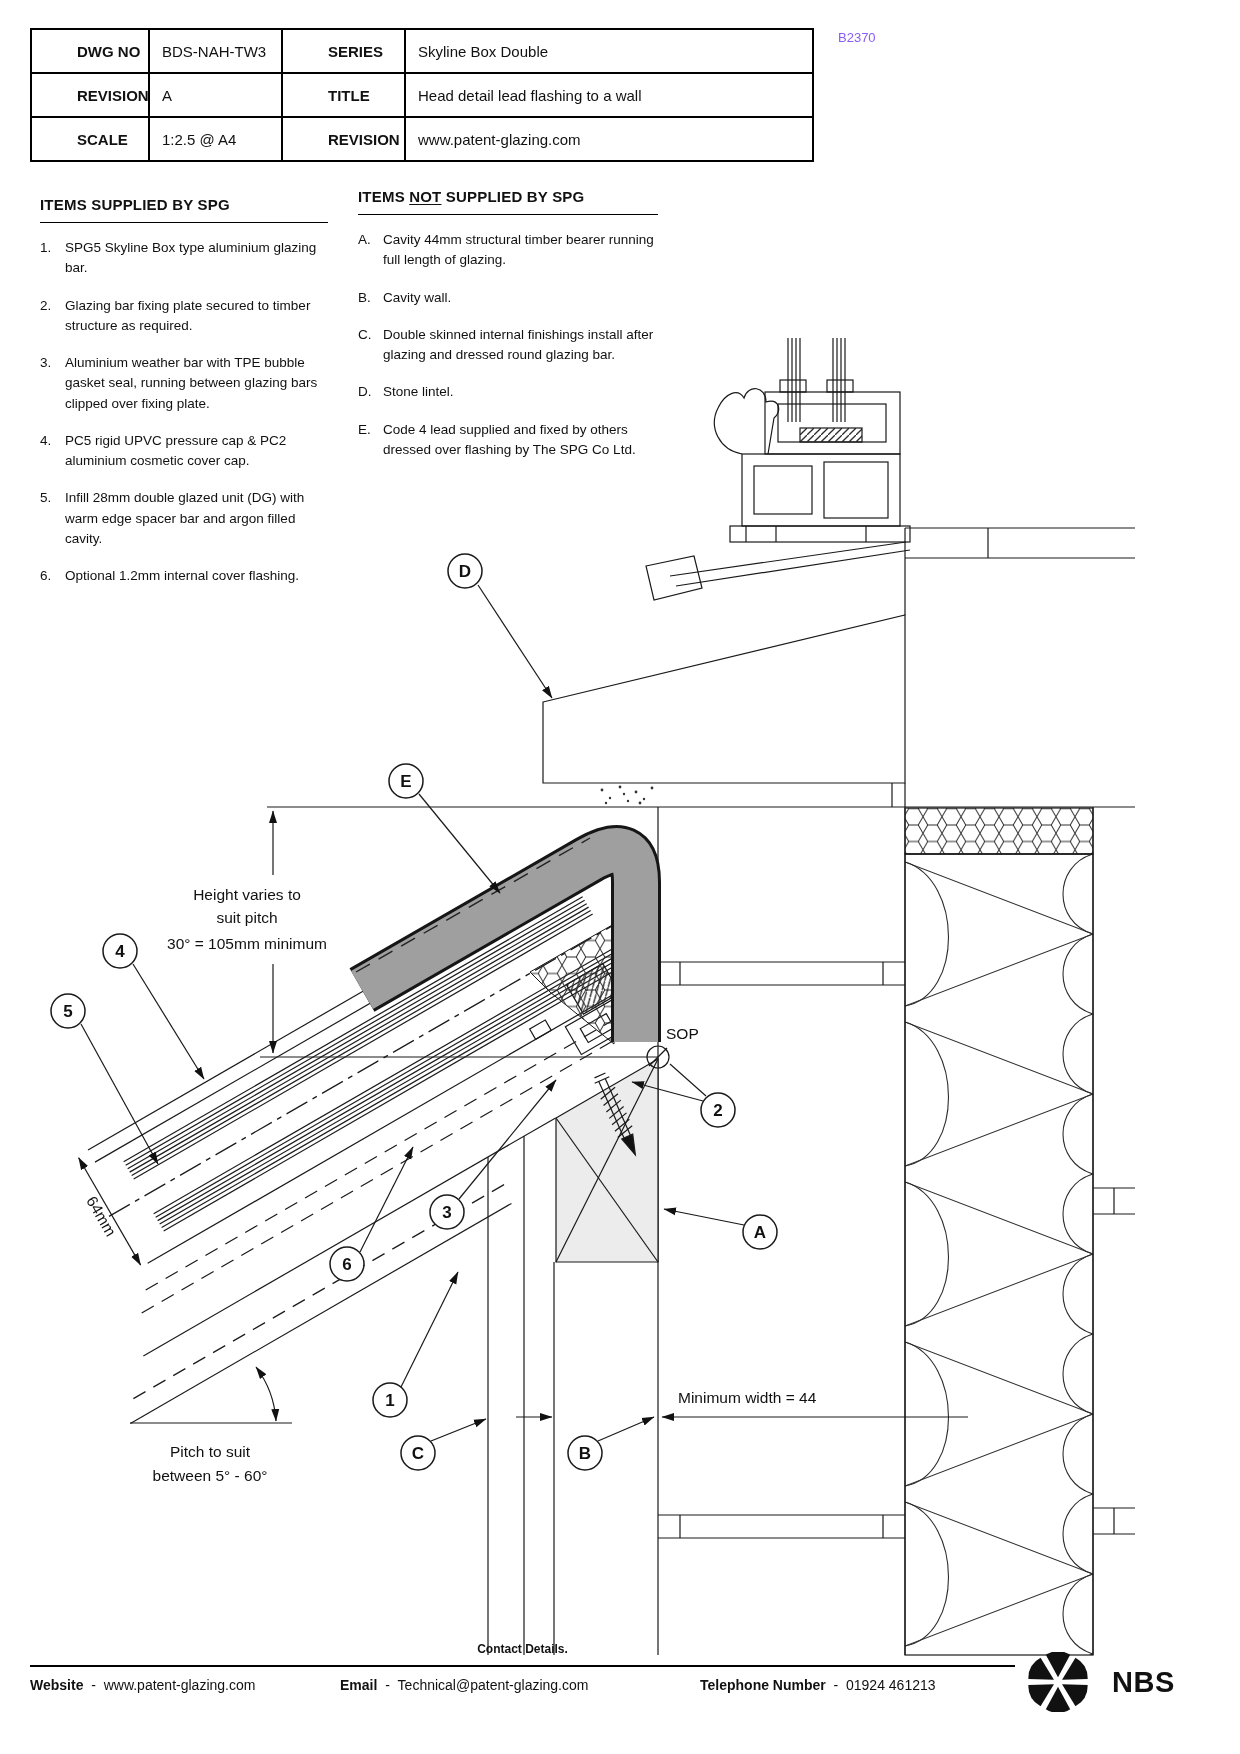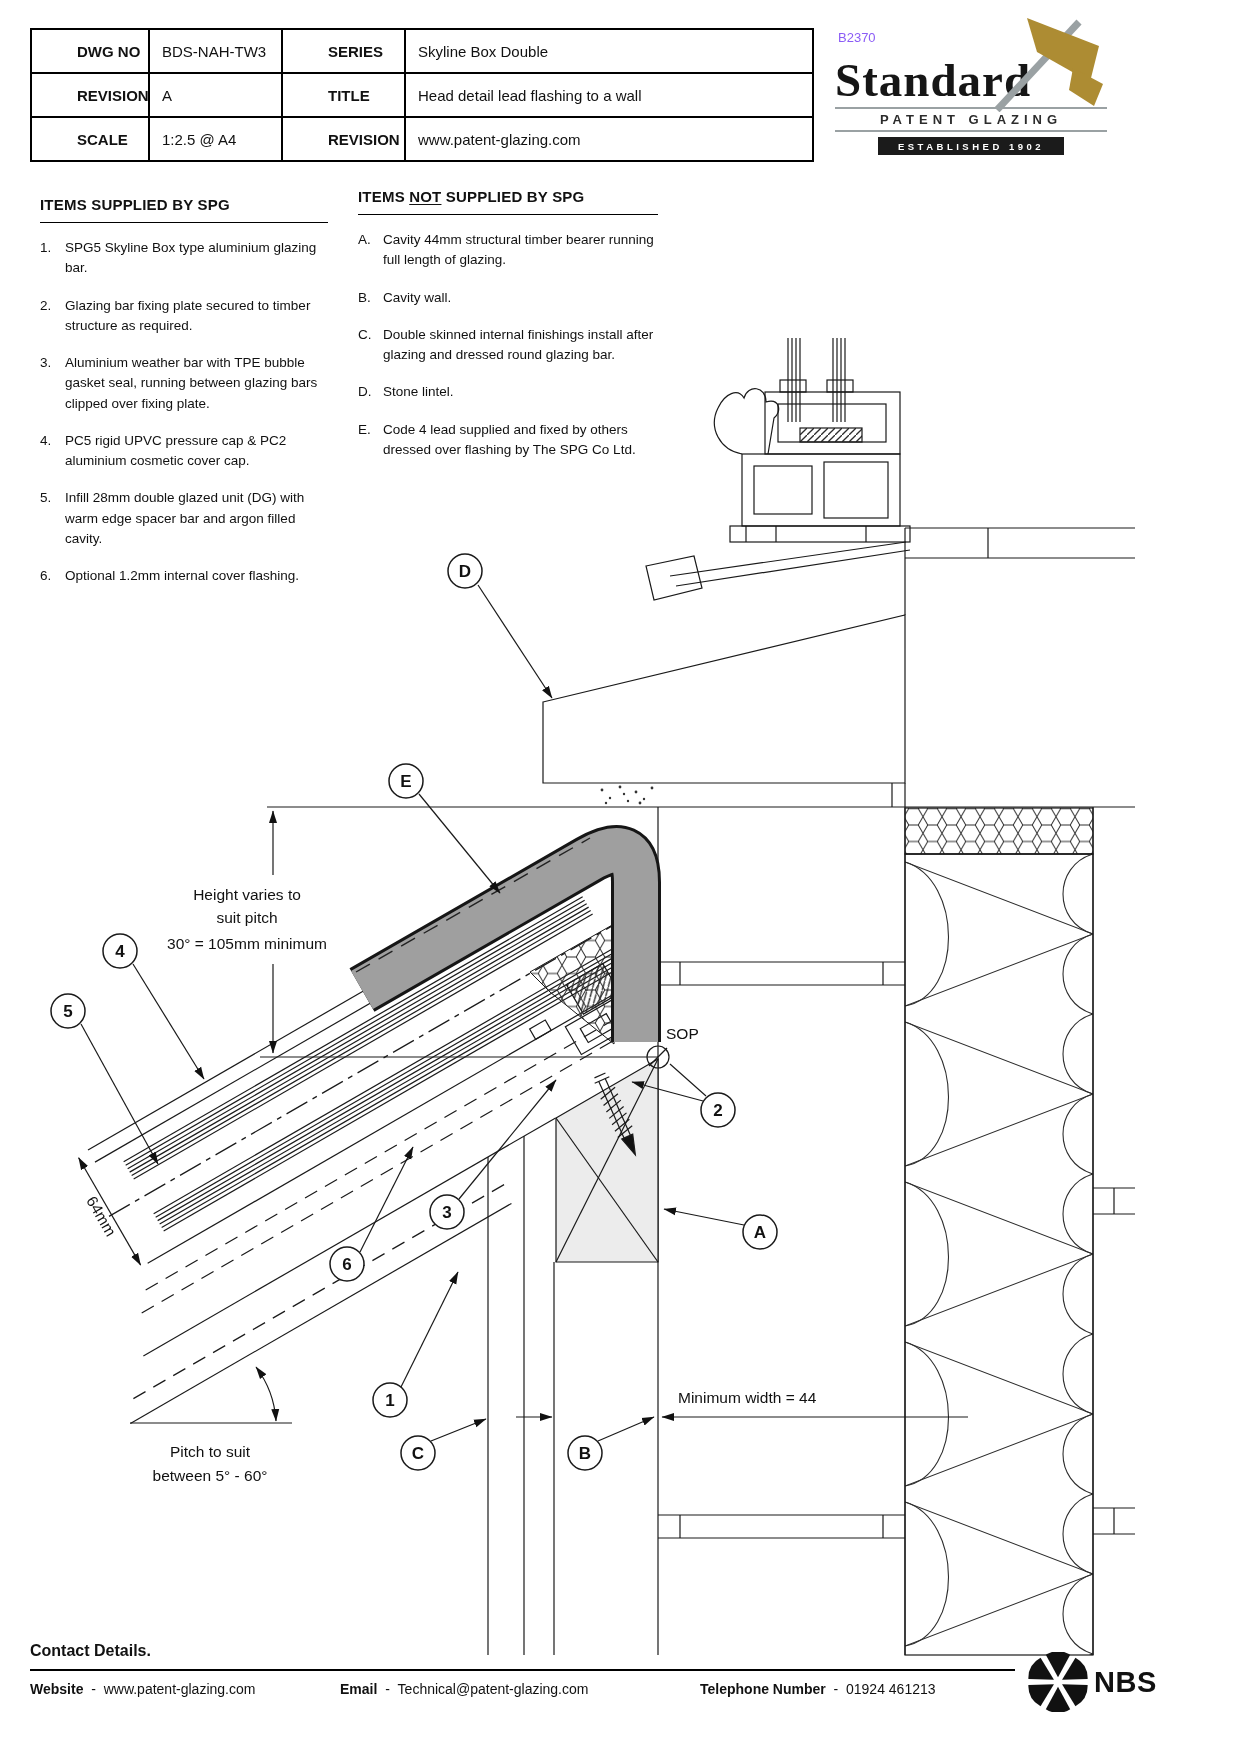--- a/index.html
+++ b/index.html
@@ -23,27 +23,27 @@
   .col{position:absolute;}
   .col h3{margin:0;font-size:15px;font-weight:bold;letter-spacing:.2px;}
   .col .rule{border-top:1.6px solid #000;margin:9px 0 15px;}
   .li{display:flex;margin-bottom:17px;font-size:13.5px;line-height:1.5;}
   .li .n{width:25px;flex:none;}
   .li .t{flex:1;}
   .key-text{font-size:13.5px;}
   u.nt{text-underline-offset:2px;}
   
   .footer{position:absolute;left:30px;top:1642px;width:985px;}
-  .footer .fh{font-size:16px;font-weight:bold;}
+  .footer .fh{font-size:12px;font-weight:bold;text-align:center;}
   .footer .rule{border-top:2px solid #000;margin:9px 0 10px;}
   .frow{display:flex;font-size:14px;}
   .frow .seg{white-space:nowrap;}
   .frow .s1{width:310px;} .frow .s2{width:360px;}
   .frow b{font-weight:bold;}
-  .nbs{position:absolute;left:1028px;top:1652px;display:flex;align-items:center;gap:6px;}
+  .nbs{position:absolute;left:1028px;top:1652px;display:flex;align-items:center;gap:24px;}
   .nbs .nbs-t{font-size:29px;font-weight:bold;letter-spacing:.5px;}
   
   svg text{font-family:"Liberation Sans",sans-serif;font-size:15.5px;fill:#111;stroke:none;}
   svg text.co{font-size:17px;font-weight:bold;}
 </style>
 </head>
 <body>
 
 <div id="sheet">
 
@@ -70,30 +70,20 @@
     <tr>
       <td class="lb">SCALE</td>
       <td>1:2.5 @ A4</td>
       <td class="lb">REVISION</td>
       <td>www.patent-glazing.com</td>
     </tr>
   </tbody>
     </table>
   <div class="watermark">B2370</div>
 
-  <div class="logo">
-    <svg class="flag" width="122" height="96" viewBox="0 0 122 96">
-      <line x1="12" y1="94" x2="94" y2="6" stroke="#9aa1a3" stroke-width="7"></line>
-      <polygon points="42,2 114,30 105,66 52,36" fill="#ad8c33"></polygon>
-      <polygon points="88,52 118,68 109,90 84,74" fill="#ad8c33"></polygon>
-    </svg>
-    <div class="name">Standard</div>
-    <div class="sub">PATENT GLAZING</div>
-    <div class="est">ESTABLISHED 1902</div>
-  </div>
 
   <div class="col" style="left:40px;top:196px;width:288px;">
     <h3>ITEMS SUPPLIED BY SPG</h3>
     <div class="rule"></div>
     <div class="li">
         <span class="n">1.</span>
         <span class="t">SPG5 Skyline Box type aluminium glazing bar.</span>
       </div>
     <div class="li">
         <span class="n">2.</span>

